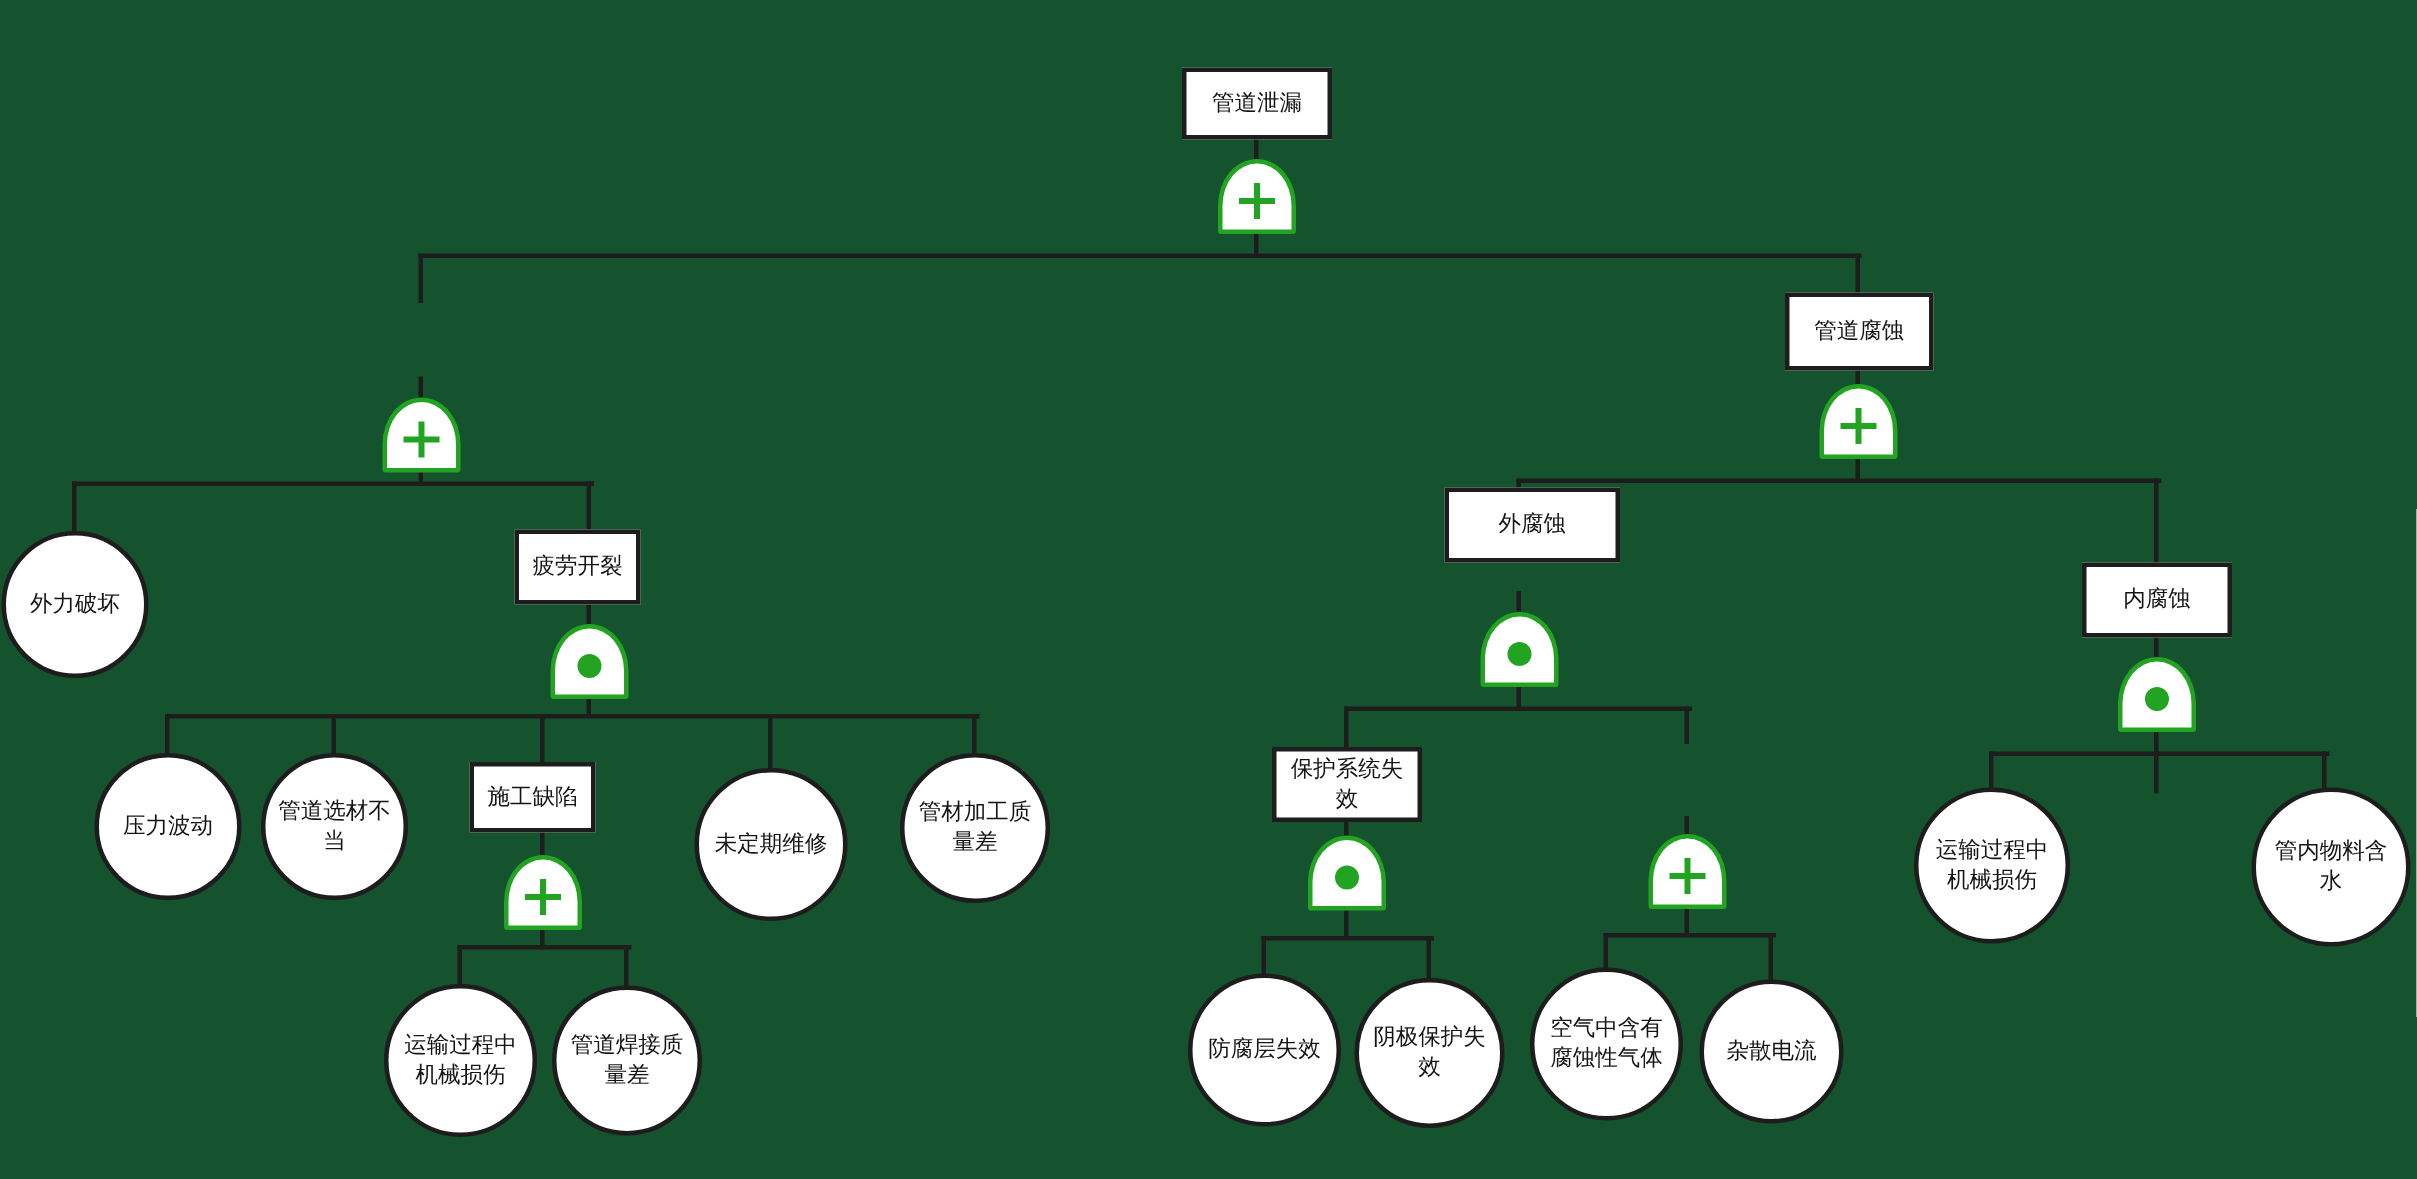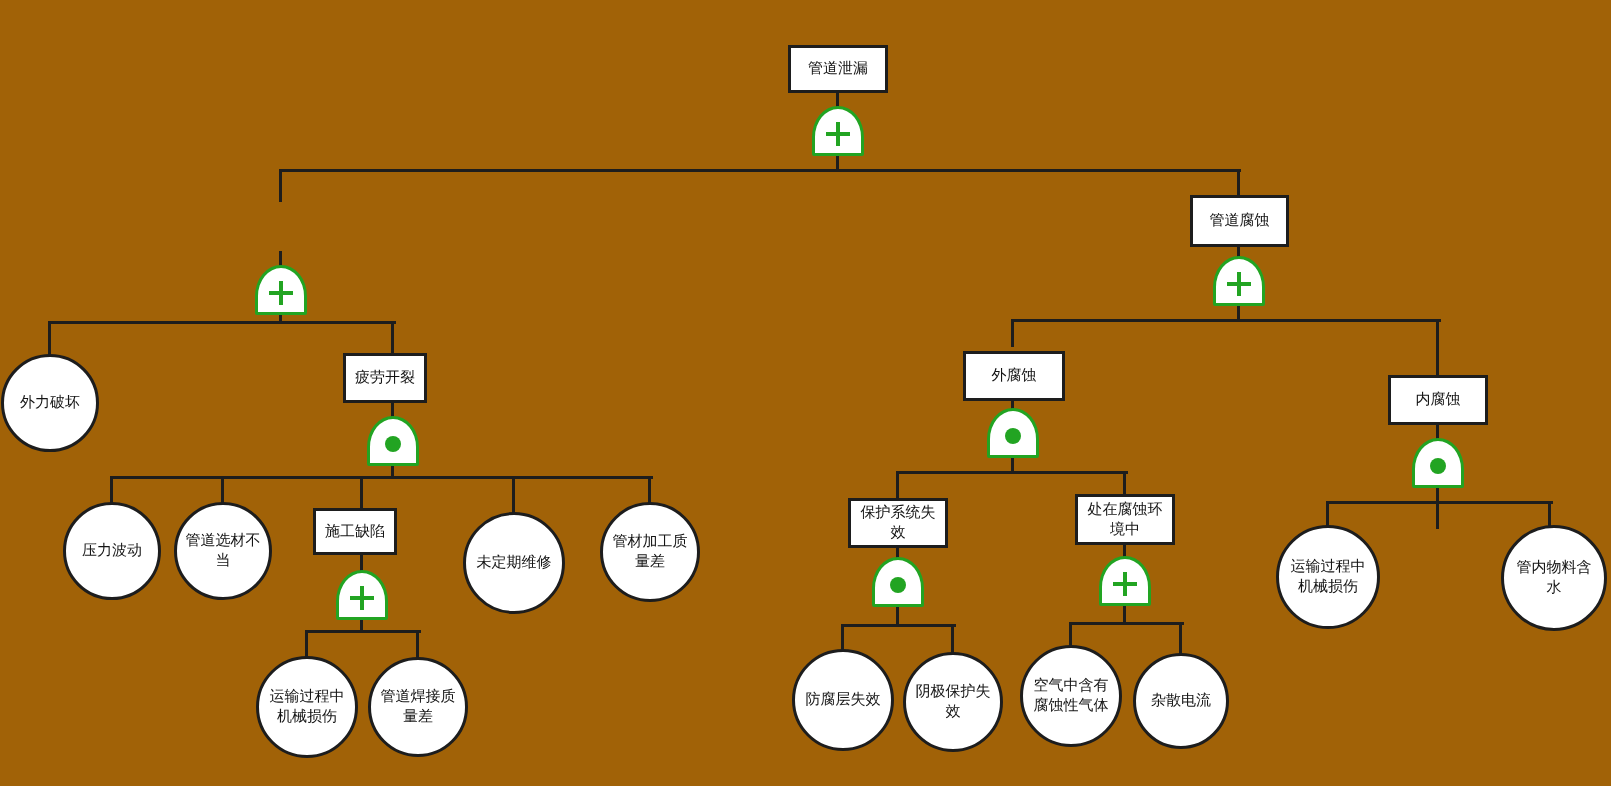--- a/index.html
+++ b/index.html
@@ -1,17 +1,17 @@
 <!DOCTYPE html>
 <html><head>
 <meta charset="utf-8">
 <style>
   html,body { margin:0; padding:0; background:#ffffff; }
   .canvas {
-    position:relative; width:1611px; height:786px; background:#a16207;
+    position:relative; width:1611px; height:786px; background:#14532d;
     font-family:"DejaVu Sans", sans-serif; overflow:hidden;
   }
   
   .rect-node {
     position:absolute; box-sizing:border-box; background:#ffffff;
     border:3px solid #1d1d1d; display:flex; align-items:center; justify-content:center;
     z-index:3;
   }
   .circle-node {
     position:absolute; box-sizing:border-box; background:#ffffff;
@@ -120,28 +120,25 @@
   </div>
   <div class="rect-node" style="left:343px;top:353px;width:84px;height:50px">
     <span class="lbl">疲劳开裂</span>
   </div>
   <div class="rect-node" style="left:313px;top:508px;width:84px;height:47px">
     <span class="lbl">施工缺陷</span>
   </div>
   <div class="rect-node" style="left:1190px;top:195px;width:99px;height:52px">
     <span class="lbl">管道腐蚀</span>
   </div>
-  <div class="rect-node" style="left:963px;top:351px;width:102px;height:50px">
+  <div class="rect-node" style="left:963px;top:325px;width:117px;height:50px">
     <span class="lbl">外腐蚀</span>
   </div>
   <div class="rect-node" style="left:848px;top:498px;width:100px;height:50px">
     <span class="lbl">保护系统失效</span>
-  </div>
-  <div class="rect-node" style="left:1075px;top:494px;width:100px;height:51px">
-    <span class="lbl">处在腐蚀环境中</span>
   </div>
   <div class="rect-node" style="left:1388px;top:375px;width:100px;height:50px">
     <span class="lbl">内腐蚀</span>
   </div>
 
   <div class="circle-node" style="left:1px;top:354px;width:98px;height:98px">
     <span class="lbl">外力破坏</span>
   </div>
   <div class="circle-node" style="left:63px;top:502px;width:98px;height:98px">
     <span class="lbl">压力波动</span>

